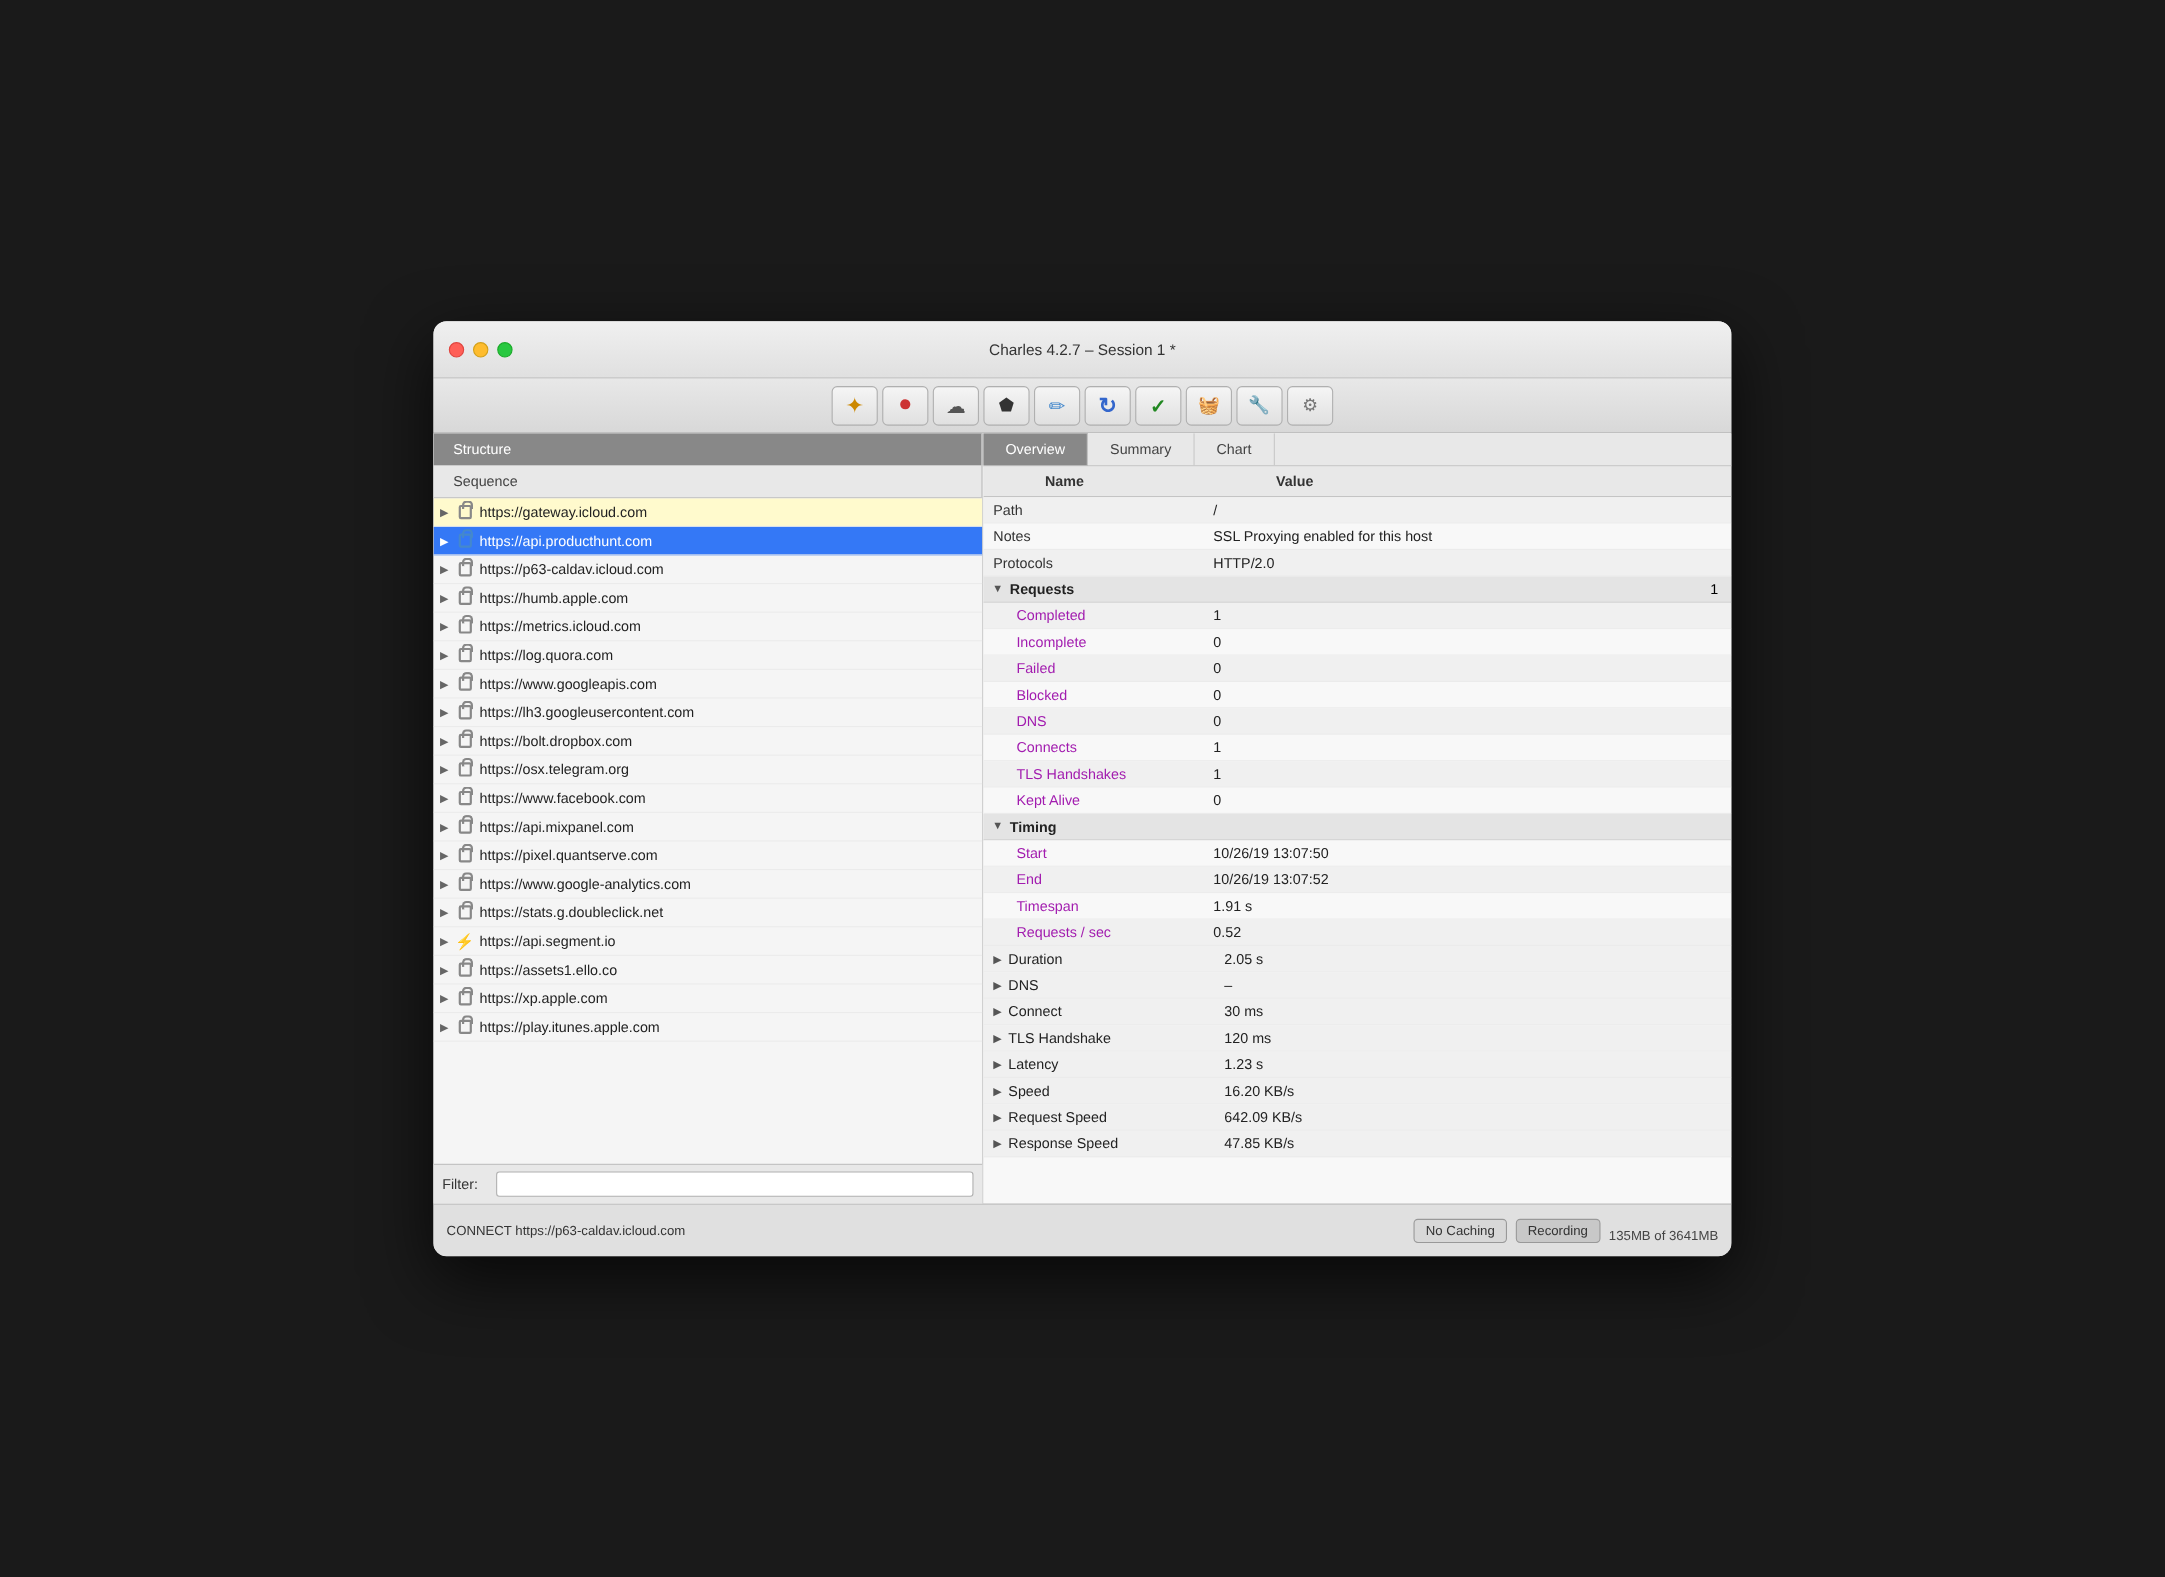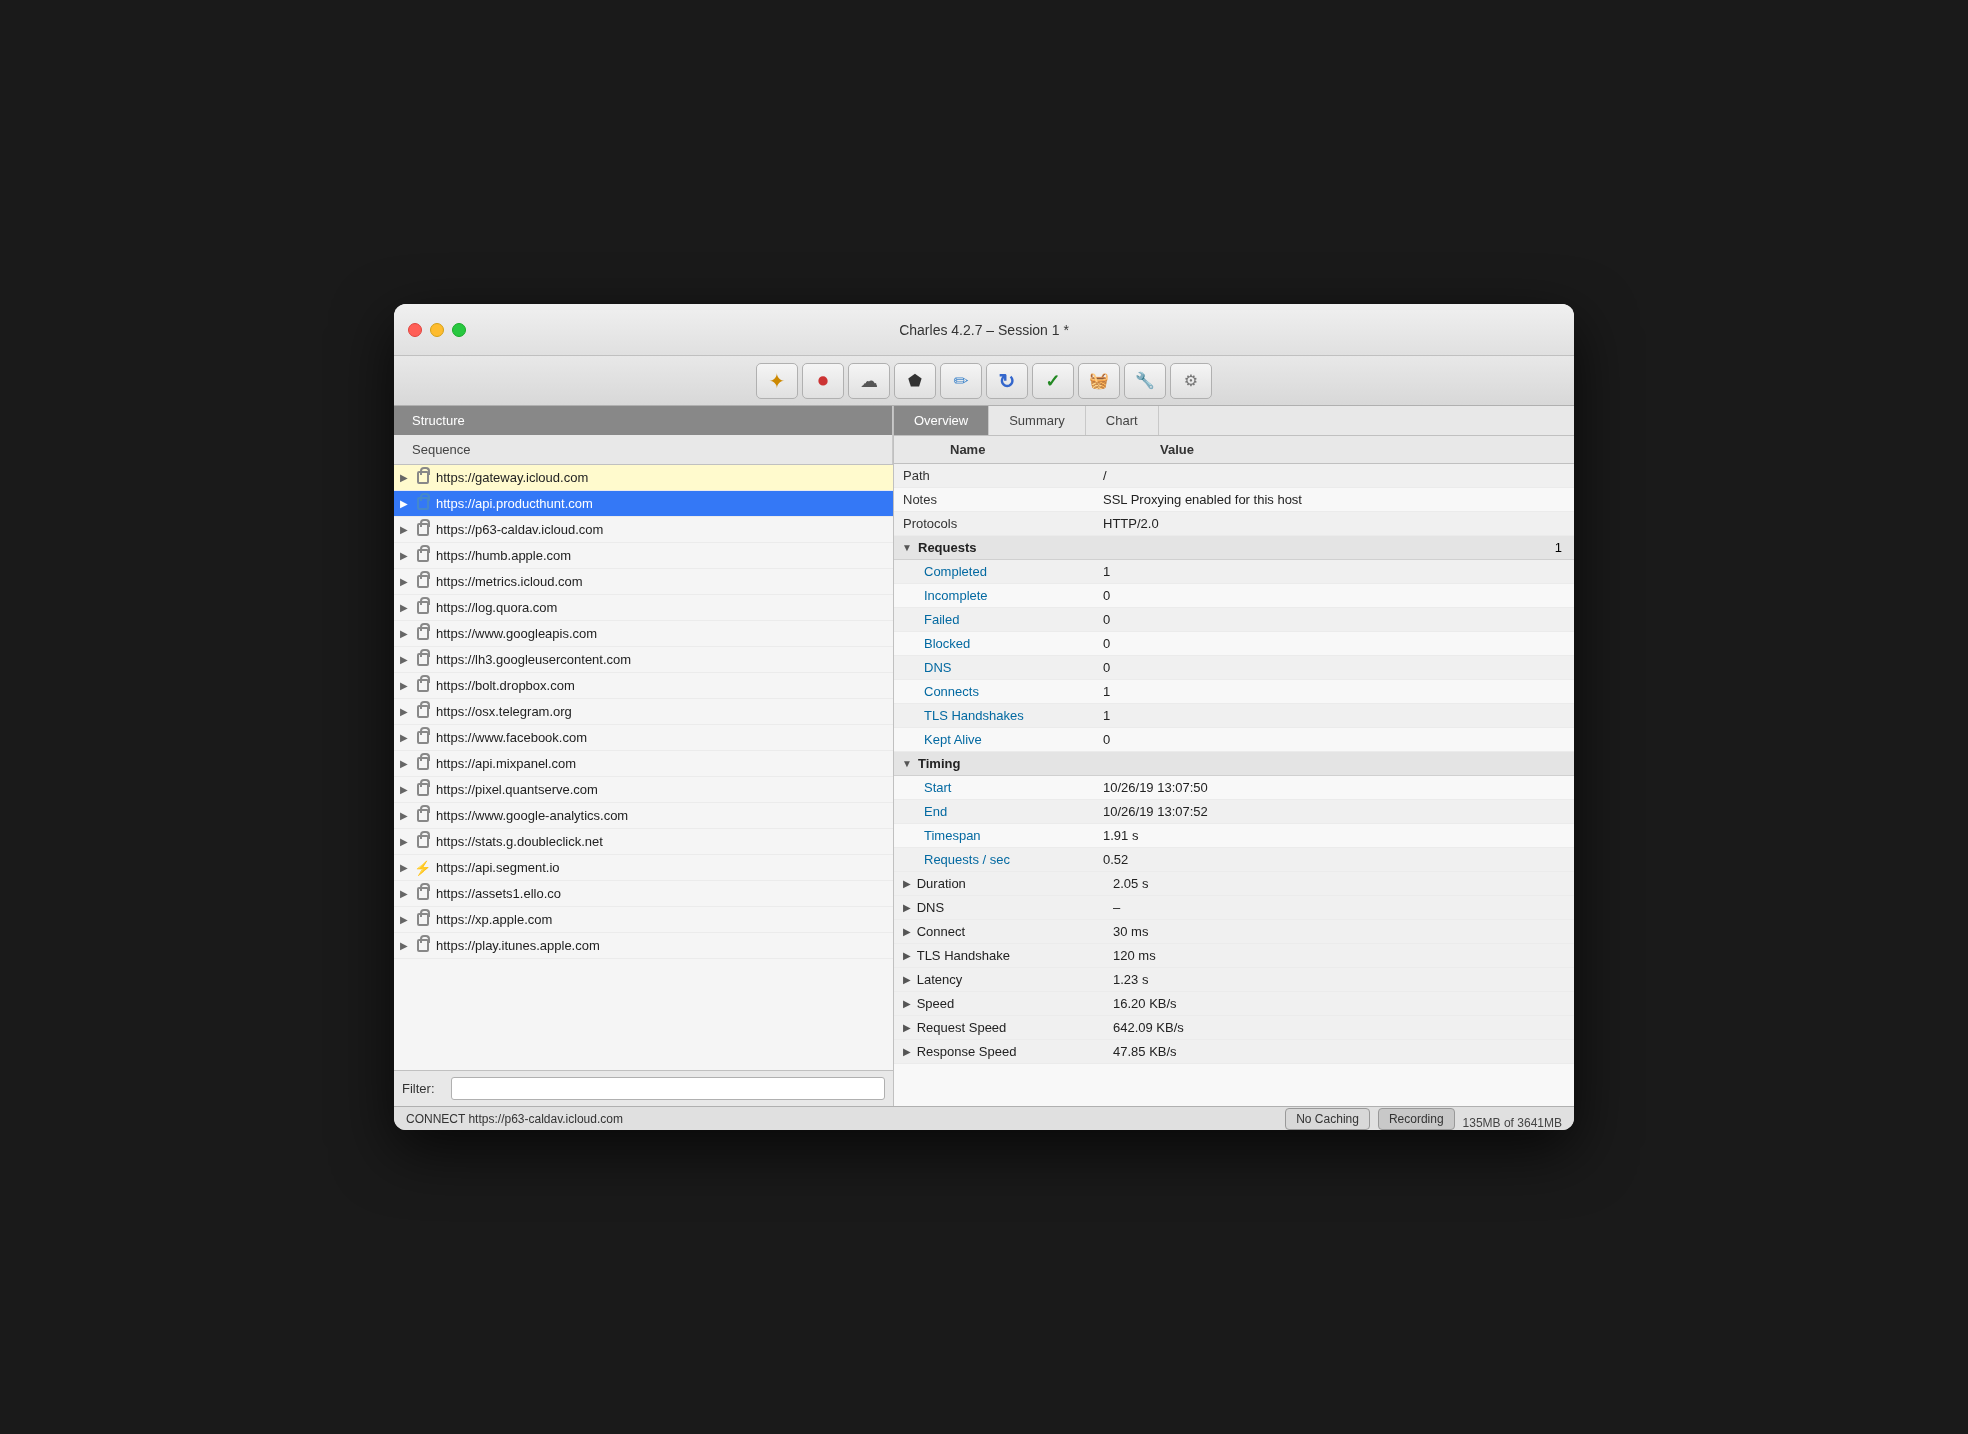--- a/index.html
+++ b/index.html
@@ -245,21 +245,21 @@
       min-height: 24px;
     }
     .ov-row:nth-child(even) { background: #f0f0f0; }
     .ov-row:nth-child(odd) { background: #f8f8f8; }
     .ov-cell {
       font-size: 13px;
       color: #222;
       padding: 3px 9px;
     }
     .ov-cell.label { width: 200px; color: #333; }
-    .ov-cell.indent { padding-left: 30px; width: 200px; color: #0369a1; }
+    .ov-cell.indent { padding-left: 30px; width: 200px; color: #a21caf; }
     .section-header {
       display: flex;
       align-items: center;
       background: #e4e4e4;
       border-bottom: 1px solid #d0d0d0;
       min-height: 24px;
     }
     .section-arrow {
       width: 20px;
       font-size: 10px;
@@ -268,21 +268,21 @@
     }
     .section-title {
       font-size: 13px;
       font-weight: 600;
       color: #222;
       padding: 3px 4px;
     }
     .status-bar {
       background: #e0e0e0;
       border-top: 1px solid #b0b0b0;
-      height: 24px;
+      height: 48px;
       display: flex;
       align-items: center;
       padding: 0 12px;
       justify-content: space-between;
     }
     .status-text {
       font-size: 12px;
       color: #333;
     }
     .status-right {

